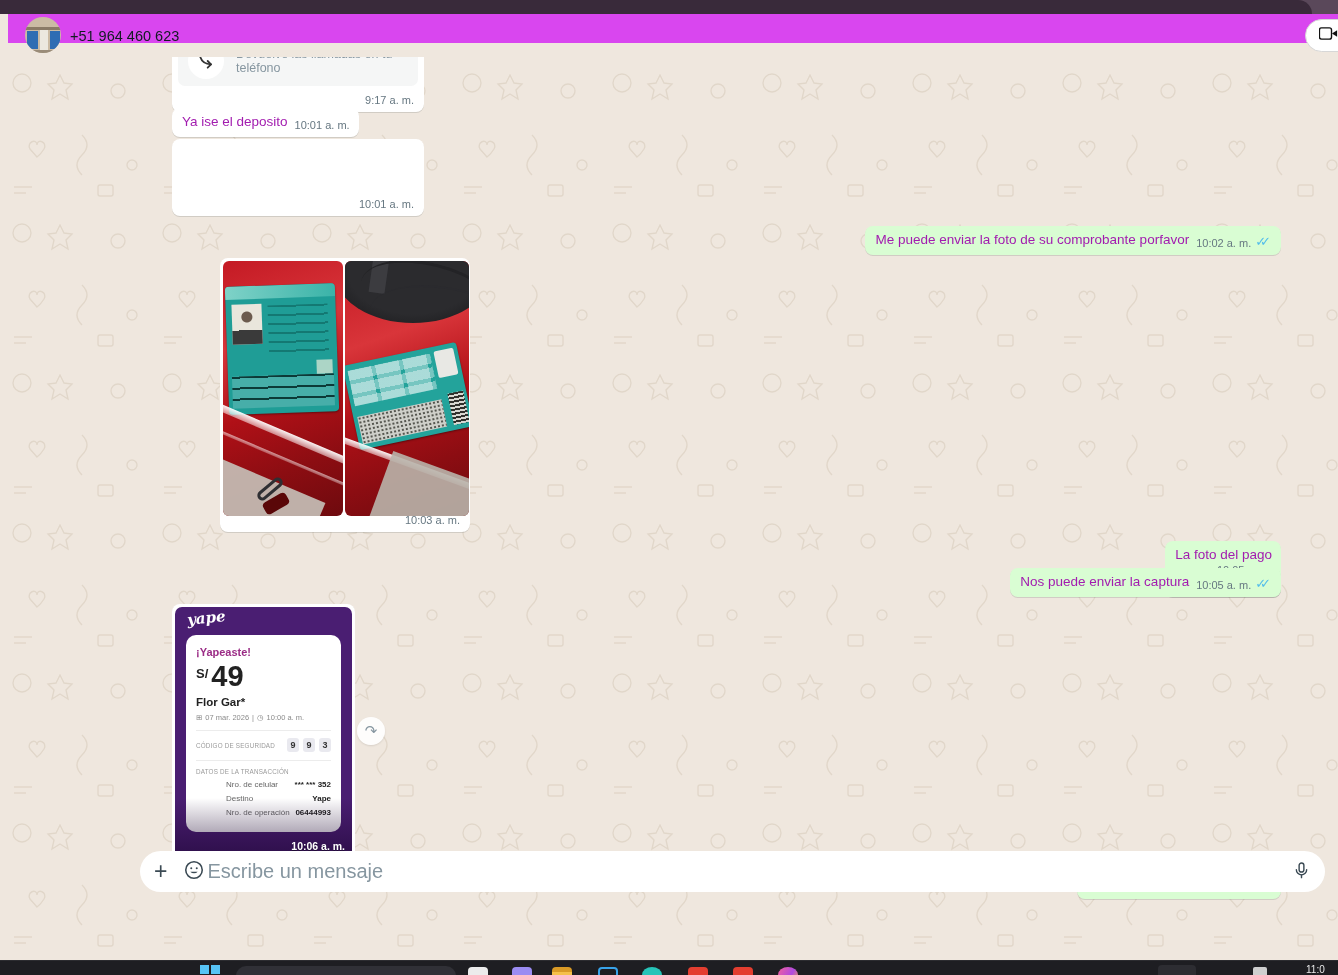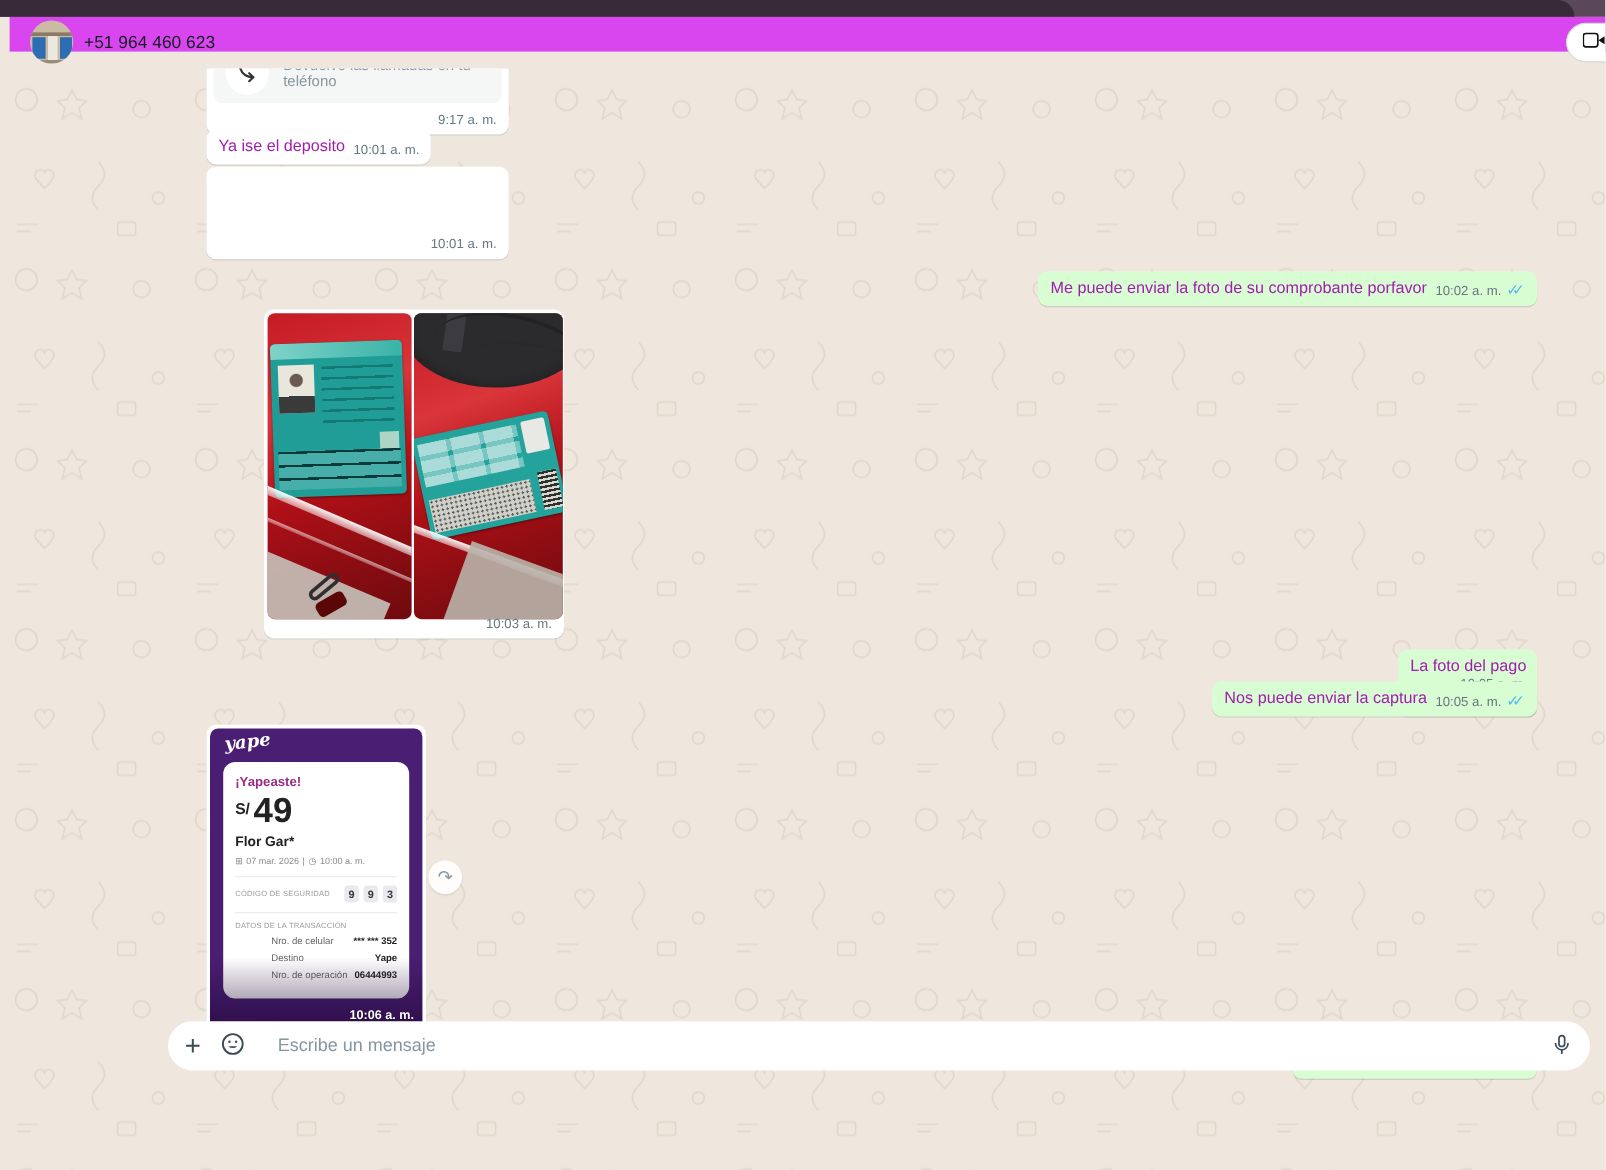--- a/index.html
+++ b/index.html
@@ -90,21 +90,21 @@
   .yp-row { display: flex; justify-content: space-between; font-size: 8px; margin-top: 5px; padding-left: 30px; }
   .yp-row .l { color: #666; }
   .yp-row .v { color: #222; font-weight: bold; }
   .yape-time { position: absolute; right: 7px; bottom: 6px; color: #fff; font-size: 10.5px; font-weight: bold; z-index: 2; text-shadow: 0 1px 1px rgba(0,0,0,.4); }
   .fwd-btn { position: absolute; width: 28px; height: 28px; border-radius: 50%; background: rgba(255,255,255,.9); display: flex; align-items: center; justify-content: center; color: #8696a0; font-size: 15px; cursor: pointer; z-index: 2; box-shadow: 0 1px 2px rgba(0,0,0,.1); }
 
   
   .composer { position: absolute; left: 140px; top: 851px; width: 1185px; height: 41px; background: #ffffff; border-radius: 21px; z-index: 5; display: flex; align-items: center; padding: 0 14px; }
   .comp-btn { background: none; border: none; cursor: pointer; display: flex; align-items: center; justify-content: center; padding: 0; }
   .plus-glyph { font-size: 23px; color: #3b4a54; font-weight: 400; line-height: 1; }
-  .comp-input { flex: 1; border: none; outline: none; font-size: 15px; color: #111b21; margin-left: 26px; font-family: "Liberation Sans", sans-serif; background: transparent; }
+  .comp-input { flex: 1; border: none; outline: none; font-size: 20px; color: #111b21; margin-left: 2px; font-family: "Liberation Sans", sans-serif; background: transparent; }
   .comp-input::placeholder { color: #8696a0; }
 
   
   .taskbar { position: absolute; left: 0; top: 960px; width: 1338px; height: 15px; background: #1e1e22; border-top: 1px solid #2c2c30; z-index: 30; overflow: hidden; }
   .win-grid { position: absolute; left: 200px; top: 4px; width: 21px; height: 21px; display: grid; grid-template-columns: 9px 9px; grid-template-rows: 9px 9px; gap: 2px; cursor: pointer; }
   .win-grid i { background: #57c4f5; }
   .tb-search { position: absolute; left: 236px; top: 5px; width: 220px; height: 20px; background: #303036; border-radius: 10px; cursor: pointer; }
   .tb-icon { position: absolute; top: 6px; width: 20px; height: 16px; border-radius: 4px; cursor: pointer; }
   .tray-btn { position: absolute; left: 1158px; top: 4px; width: 38px; height: 14px; background: #2d2d32; border-radius: 4px; cursor: pointer; }
   .tray-ico { position: absolute; left: 1253px; top: 6px; width: 14px; height: 10px; background: #cfcfcf; border-radius: 2px; cursor: pointer; }
@@ -303,14 +303,32 @@
       <span>
         <svg width="19" height="19" viewBox="0 0 24 24" fill="none" stroke="#3b4a54" stroke-width="1.8" stroke-linecap="round">
           <rect x="9" y="2.5" width="6" height="11.5" rx="3"></rect>
           <path d="M5.5 11 a6.5 6.5 0 0 0 13 0"></path>
           <path d="M12 17.5 v3.5"></path>
         </svg>
       </span>
     </button>
   </div>
 
+  <div class="taskbar">
+    <div class="win-grid">
+        <i></i>
+        <i></i>
+      </div>
+    <div class="tb-search"></div>
+    <div class="tb-icon" style="left:468px; background:#ececec;"></div>
+    <div class="tb-icon" style="left:512px; background:#9b8cf2;"></div>
+    <div class="tb-icon" style="left:552px; background:linear-gradient(#d99a26 0 5px, #f5c04a 5px);"></div>
+    <div class="tb-icon" style="left:598px; background:none; border:2.5px solid #38a3ea;"></div>
+    <div class="tb-icon" style="left:642px; background:#26c4b8; border-radius:50%;"></div>
+    <div class="tb-icon" style="left:688px; background:#e33e30;"></div>
+    <div class="tb-icon" style="left:733px; background:#e33e30;"></div>
+    <div class="tb-icon" style="left:778px; background:linear-gradient(120deg,#f5609a,#b04ae0 60%,#f0a24a); border-radius:50%;"></div>
+    <div class="tray-btn"></div>
+    <div class="tray-ico"></div>
+    <div class="tray-clock">11:0</div>
+  </div>
 
 </div>
 
 </body></html>

